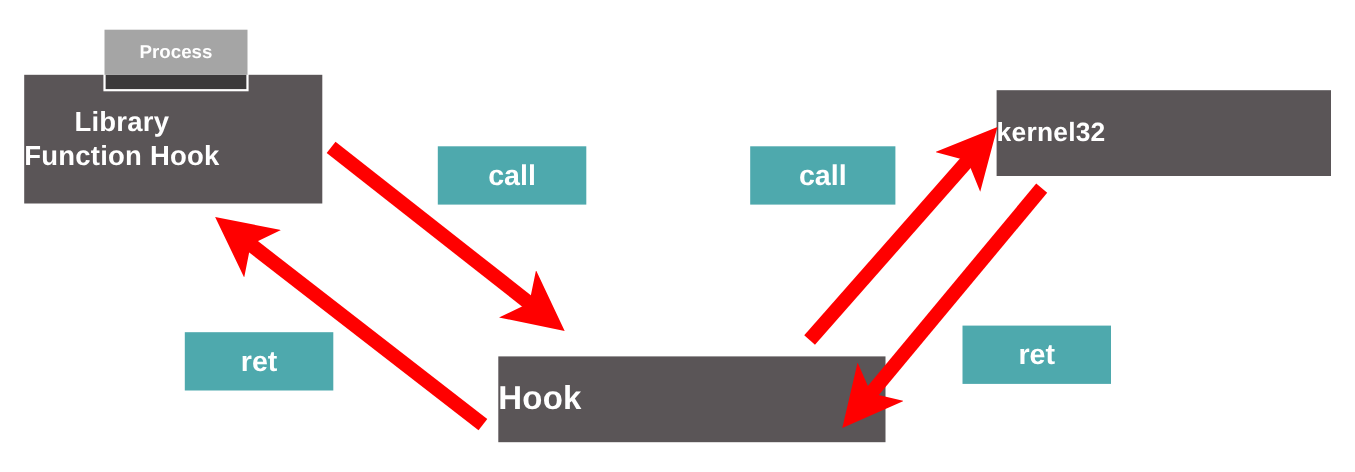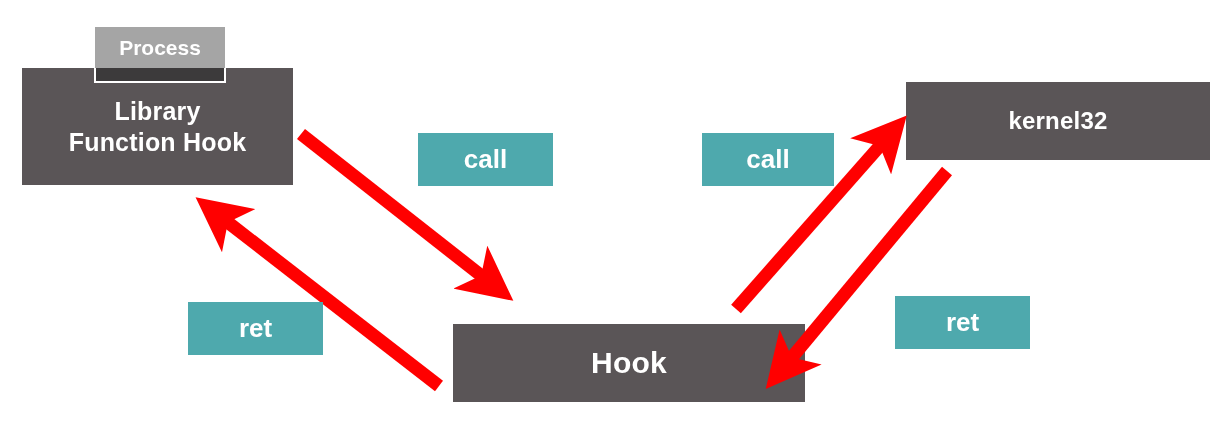--- a/index.html
+++ b/index.html
@@ -18,21 +18,21 @@
     overflow: hidden;
   }
 
   
   .node {
     position: absolute;
     background: #5a5557;
     color: #ffffff;
     display: flex;
     align-items: center;
-    justify-content: center;
+    justify-content: flex-start;
     text-align: center;
     font-weight: bold;
     line-height: 1.22;
     letter-spacing: 0.2px;
     z-index: 3;
   }
 
   #node-library {
     left: 22px;
     top: 68px;
@@ -77,21 +77,21 @@
     position: absolute;
     left: 95px;
     top: 27px;
     width: 130px;
     height: 41px;
     background: #a5a5a5;
     color: #ffffff;
     display: flex;
     align-items: center;
     justify-content: center;
-    font-size: 21px;
+    font-size: 17px;
     font-weight: bold;
     z-index: 6;
   }
   
   #tab-process-frame {
     position: absolute;
     left: 94px;
     top: 26px;
     width: 132px;
     height: 57px;
@@ -105,21 +105,20 @@
   .tag {
     position: absolute;
     background: #4ea9ad;
     color: #ffffff;
     display: flex;
     align-items: center;
     justify-content: center;
     font-size: 26px;
     font-weight: bold;
     z-index: 8;
-    margin-left: 20px;
   }
   #tag-call-left  { left: 398px; top: 133px; width: 135px; height: 53px; }
   #tag-call-right { left: 682px; top: 133px; width: 132px; height: 53px; }
   #tag-ret-left   { left: 168px; top: 302px; width: 135px; height: 53px; }
   #tag-ret-right  { left: 875px; top: 296px; width: 135px; height: 53px; }
 
   
   #arrows {
     position: absolute;
     left: 0;

